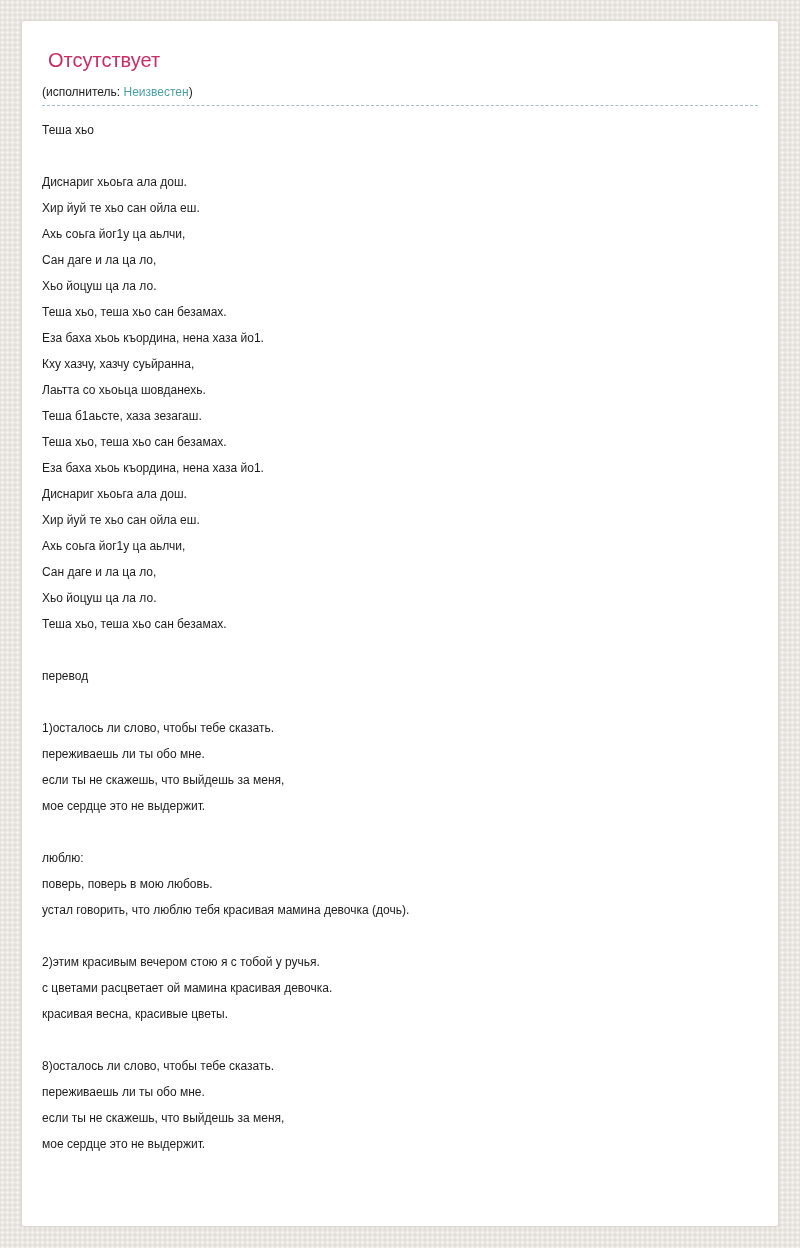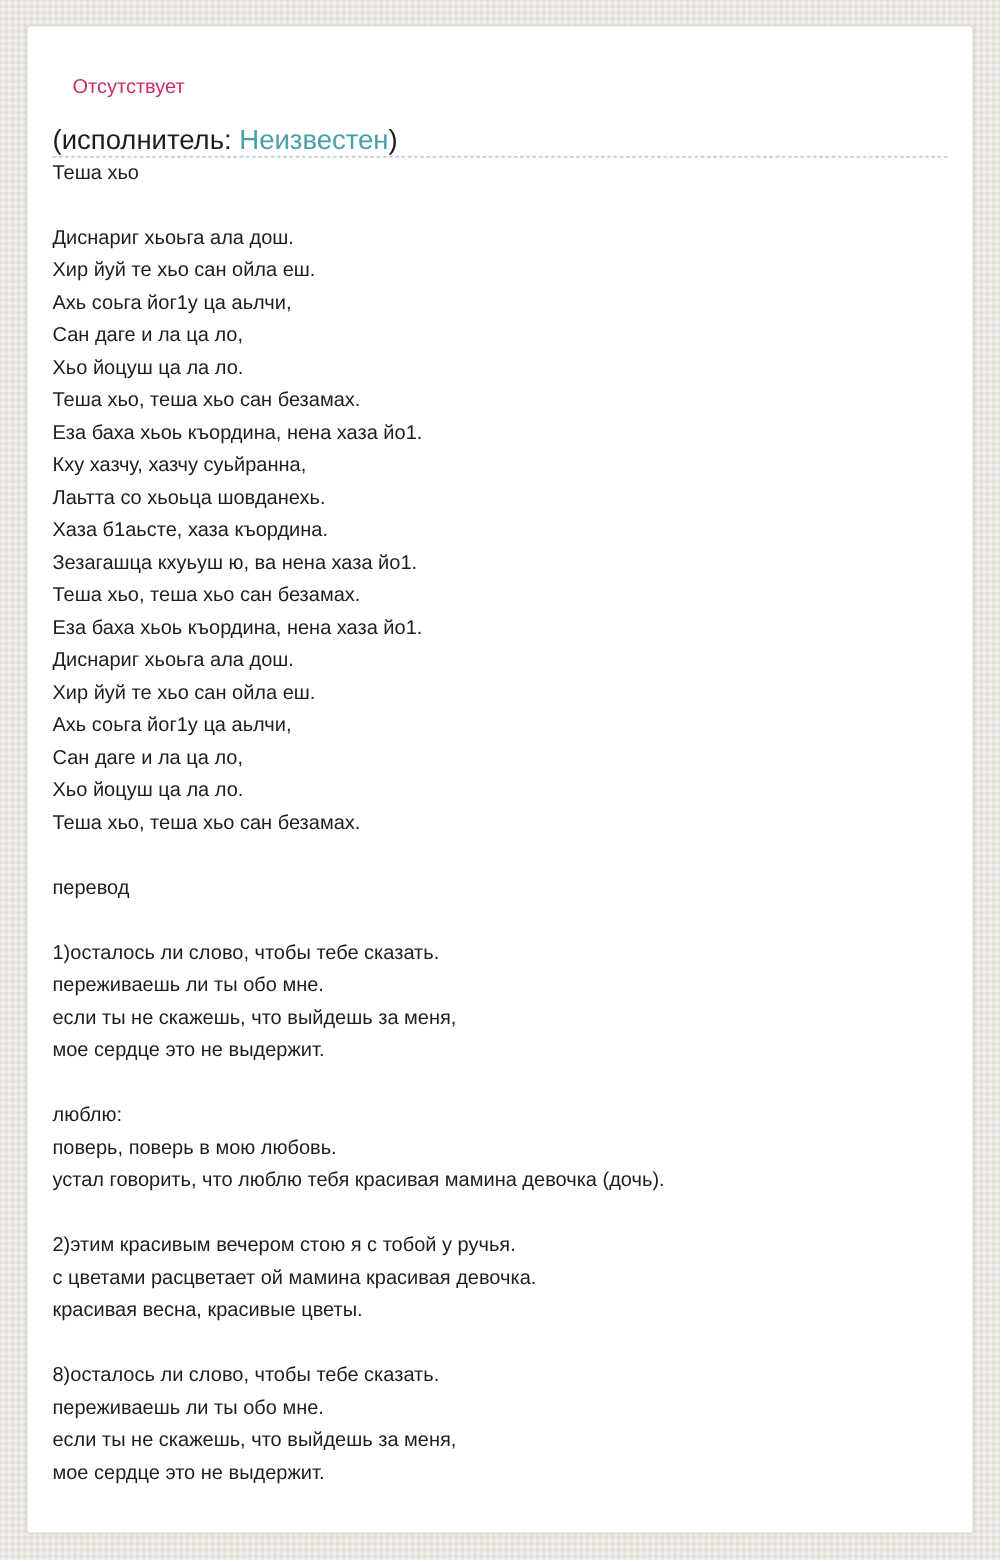--- a/index.html
+++ b/index.html
@@ -23,41 +23,41 @@
     width: 758px;
     height: 1207px;
     box-sizing: border-box;
     background: var(--card_bg, #ffffff);
     border: 1px solid var(--card_border, #dcd8d2);
     border-radius: 3px;
     box-shadow: 0 1px 2px rgba(0,0,0,0.05);
     padding: 18px 20px 0 20px;
   }
   .title {
-    margin: 16px;
-    font-size: 16px;
+    margin: 6px;
+    font-size: 20px;
     line-height: 30px;
     font-weight: 400;
     color: var(--title, #c92d61);
   }
   .subtitle {
-    font-size: 22px;
+    font-size: 12px;
     line-height: 22px;
     color: var(--text, #1d1d1d);
     border-bottom: 1px dashed var(--divider, #a3bccd);
     padding-bottom: 2px;
   }
   .artist-link {
     color: var(--artist_link, #4aa0a6);
     text-decoration: none;
     cursor: pointer;
   }
   .lyrics {
-    margin-top: 0;
-    font-size: 16px;
+    margin-top: 11px;
+    font-size: 12px;
     line-height: 26px;
     color: var(--text, #1d1d1d);
   }
   .lyrics-line {
     min-height: 26px;
     white-space: nowrap;
   }
 </style>
 </head>
 <body>
@@ -73,22 +73,21 @@
         <div class="lyrics-line"></div>
         <div class="lyrics-line">Диснариг хьоьга ала дош.</div>
         <div class="lyrics-line">Хир йуй те хьо сан ойла еш.</div>
         <div class="lyrics-line">Ахь соьга йог1у ца аьлчи,</div>
         <div class="lyrics-line">Сан даге и ла ца ло,</div>
         <div class="lyrics-line">Хьо йоцуш ца ла ло.</div>
         <div class="lyrics-line">Теша хьо, теша хьо сан безамах.</div>
         <div class="lyrics-line">Еза баха хьоь къордина, нена хаза йо1.</div>
         <div class="lyrics-line">Кху хазчу, хазчу суьйранна,</div>
         <div class="lyrics-line">Лаьтта со хьоьца шовданехь.</div>
-        <div class="lyrics-line">Хаза б1аьсте, хаза къордина.</div>
-        <div class="lyrics-line">Зезагашца кхуьуш ю, ва нена хаза йо1.</div>
+        <div class="lyrics-line">Теша б1аьсте, хаза зезагаш.</div>
         <div class="lyrics-line">Теша хьо, теша хьо сан безамах.</div>
         <div class="lyrics-line">Еза баха хьоь къордина, нена хаза йо1.</div>
         <div class="lyrics-line">Диснариг хьоьга ала дош.</div>
         <div class="lyrics-line">Хир йуй те хьо сан ойла еш.</div>
         <div class="lyrics-line">Ахь соьга йог1у ца аьлчи,</div>
         <div class="lyrics-line">Сан даге и ла ца ло,</div>
         <div class="lyrics-line">Хьо йоцуш ца ла ло.</div>
         <div class="lyrics-line">Теша хьо, теша хьо сан безамах.</div>
         <div class="lyrics-line"></div>
         <div class="lyrics-line">перевод</div>

